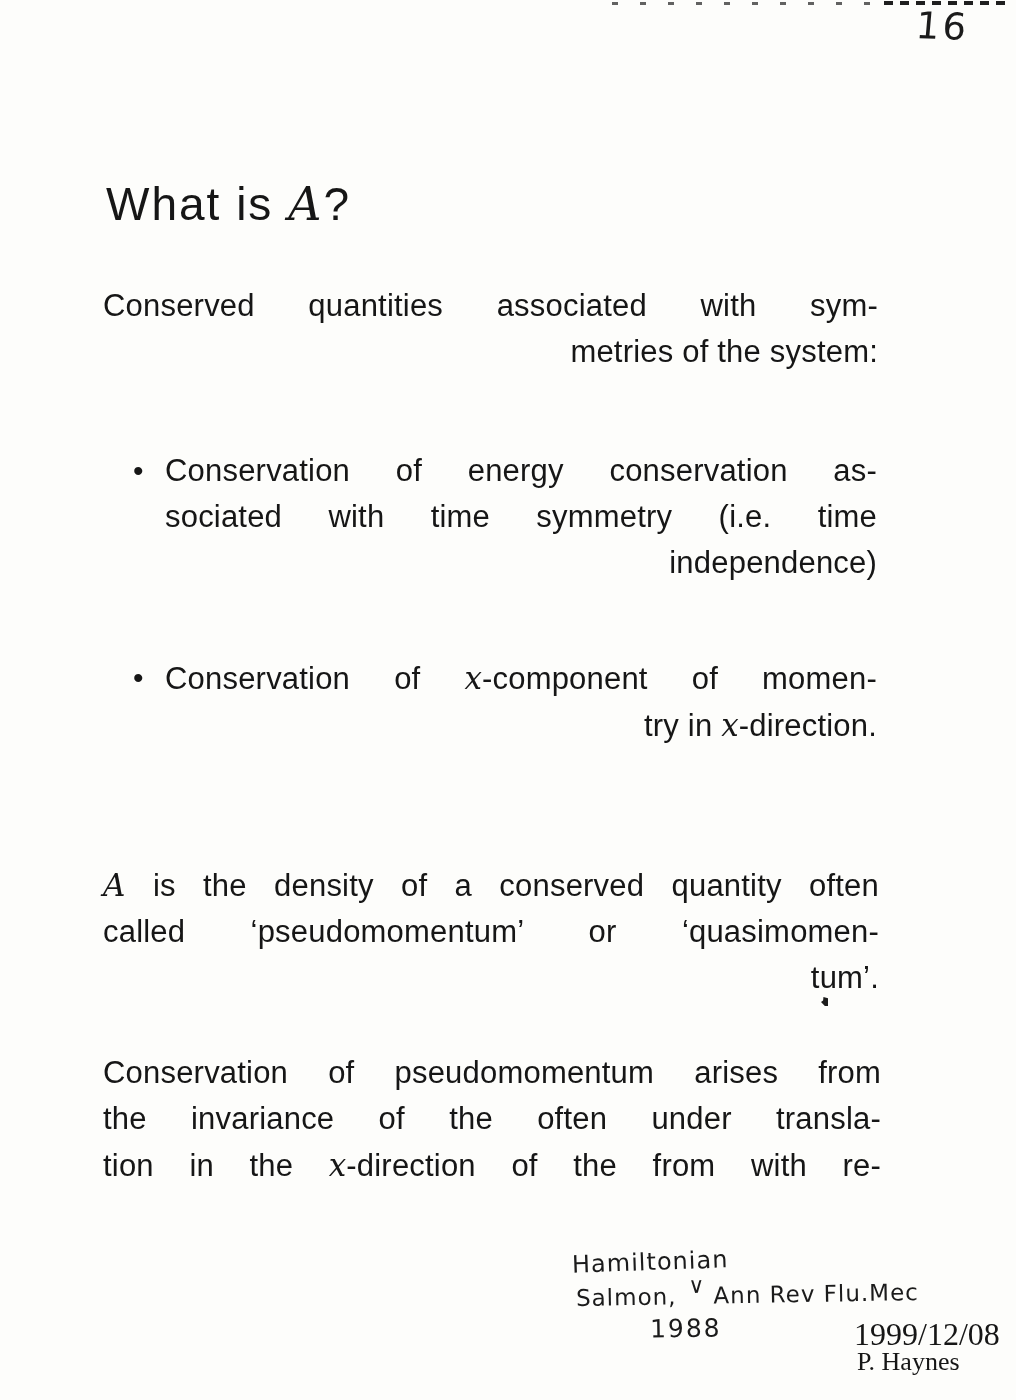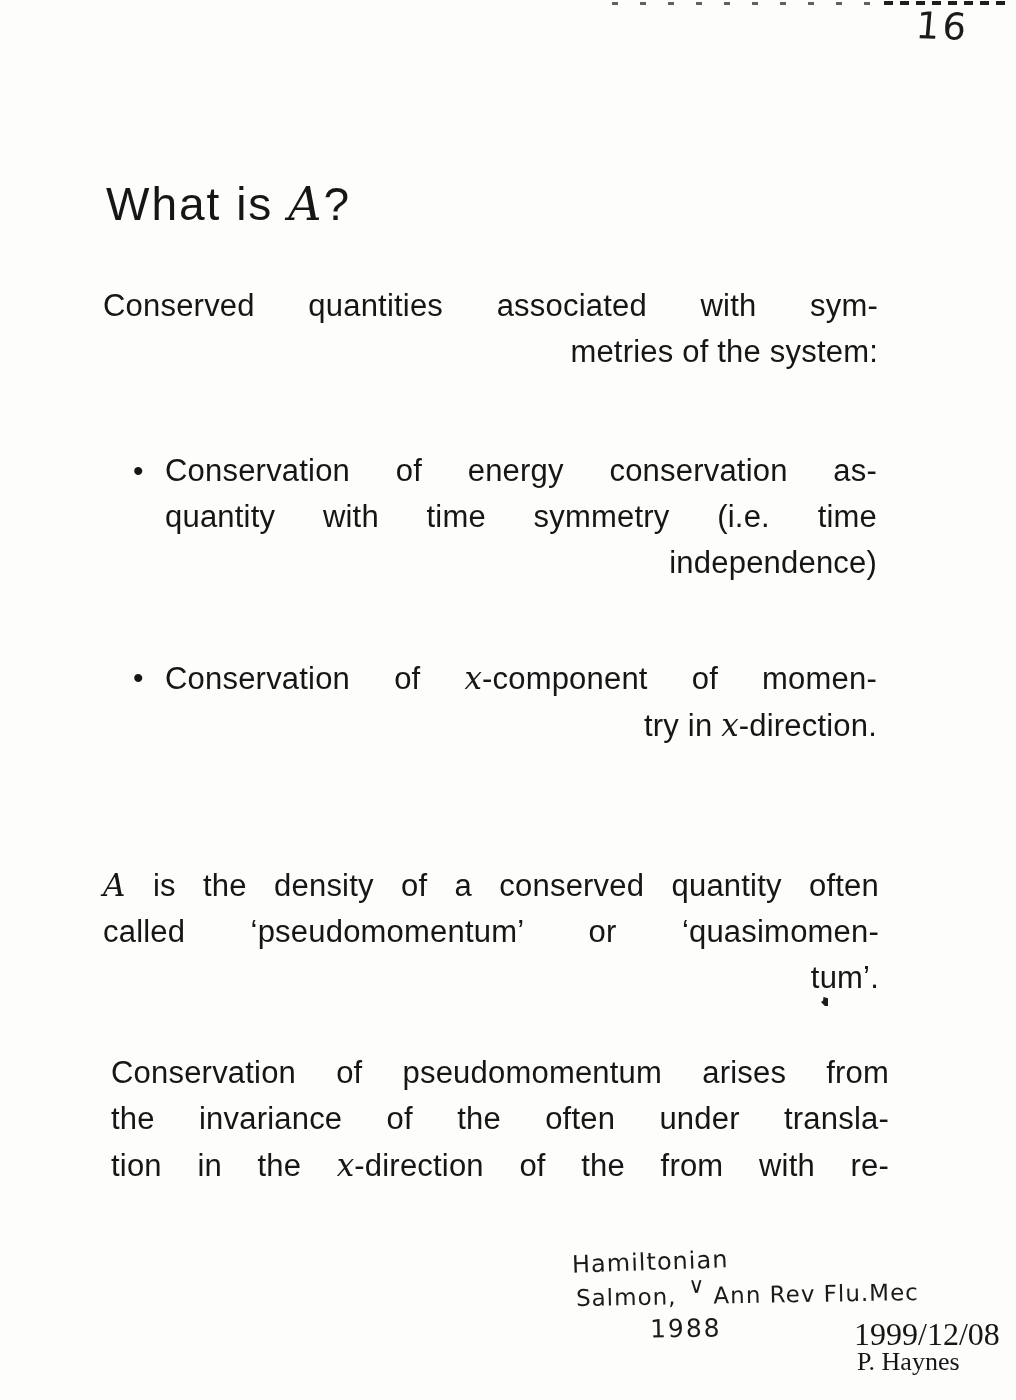--- a/index.html
+++ b/index.html
@@ -63,21 +63,21 @@
   }
   .intro{position:absolute;left:103px;top:283px;width:775px;}
   .bullet{position:absolute;width:712px;}
   .b1{left:165px;top:448px;}
   .b2{left:165px;top:655px;}
   .bullet .dot{
     position:absolute;left:-32px;top:0;
     font-size:30px;line-height:46px;
   }
   .p2{position:absolute;left:103px;top:862px;width:776px;}
-  .p3{position:absolute;left:103px;top:1050px;width:778px;margin-left:8px;}
+  .p3{position:absolute;left:103px;top:1050px;width:778px;}
   .footer-date{
     position:absolute;left:854px;top:1316px;
     font-family:"Liberation Serif", serif;font-size:32px;white-space:nowrap;
   }
   .footer-name{
     position:absolute;left:857px;top:1347px;
     font-family:Liberation Serif, serif;font-size:26px;white-space:nowrap;
   }
 </style>
 </head>
@@ -93,21 +93,21 @@
   <h1 class="title"><span>What is </span><span class="script">A</span><span>?</span></h1>
 
   <div class="intro bodytext">
     <div class="line just">Conserved quantities associated with sym-</div>
     <div class="line">metries of the system:</div>
   </div>
 
   <div class="bullet b1 bodytext">
     <span class="dot">•</span>
     <div class="line just">Conservation of energy conservation as-</div>
-    <div class="line just">quantity with time symmetry (i.e. time</div>
+    <div class="line just">sociated with time symmetry (i.e. time</div>
     <div class="line">independence)</div>
   </div>
 
   <div class="bullet b2 bodytext">
     <span class="dot">•</span>
     <div class="line just"><span>Conservation of </span><span class="mvar">x</span><span>-component of momen-</span></div>
     <div class="line"><span>try in </span><span class="mvar">x</span><span>-direction.</span></div>
   </div>
 
   <div class="p2 bodytext">

